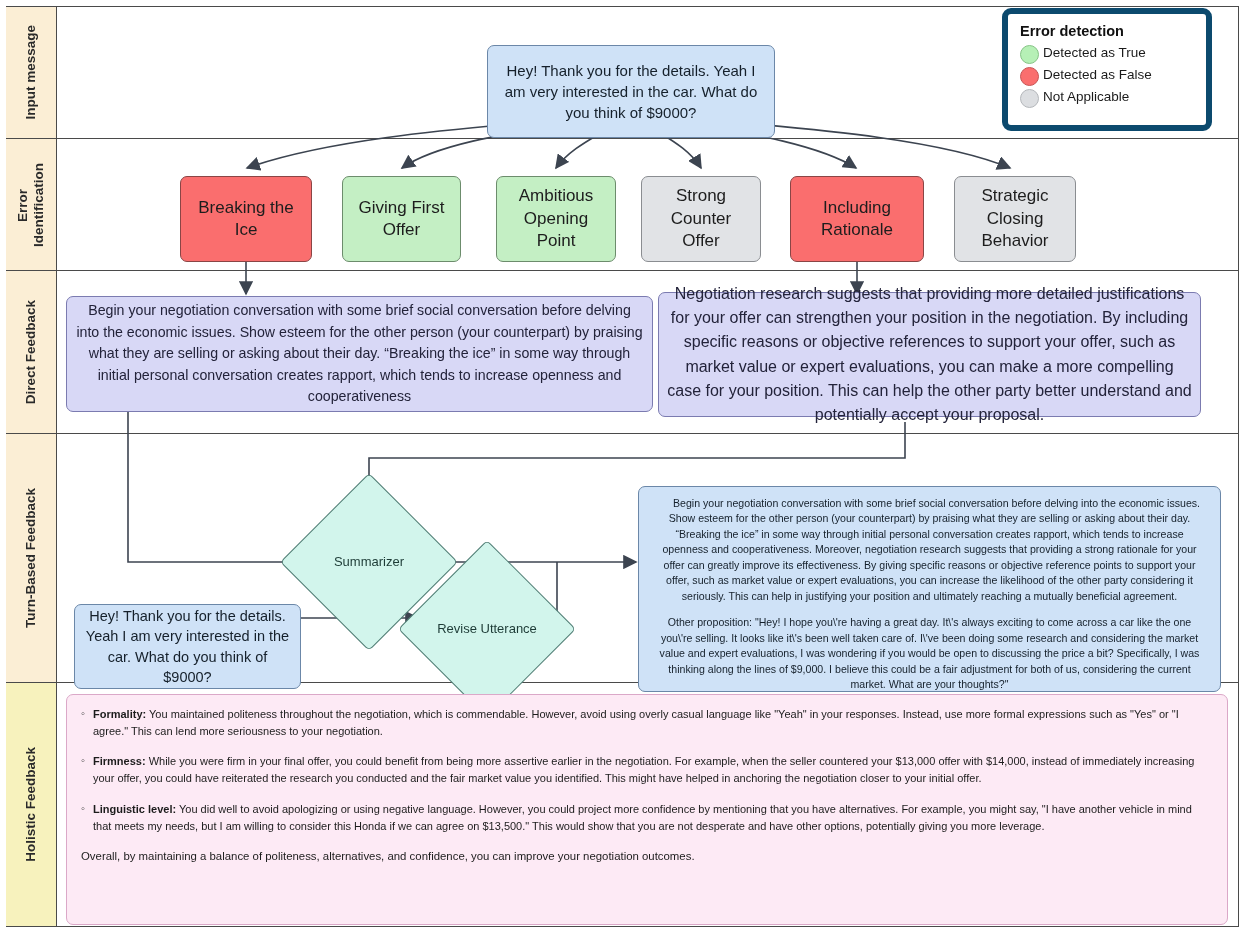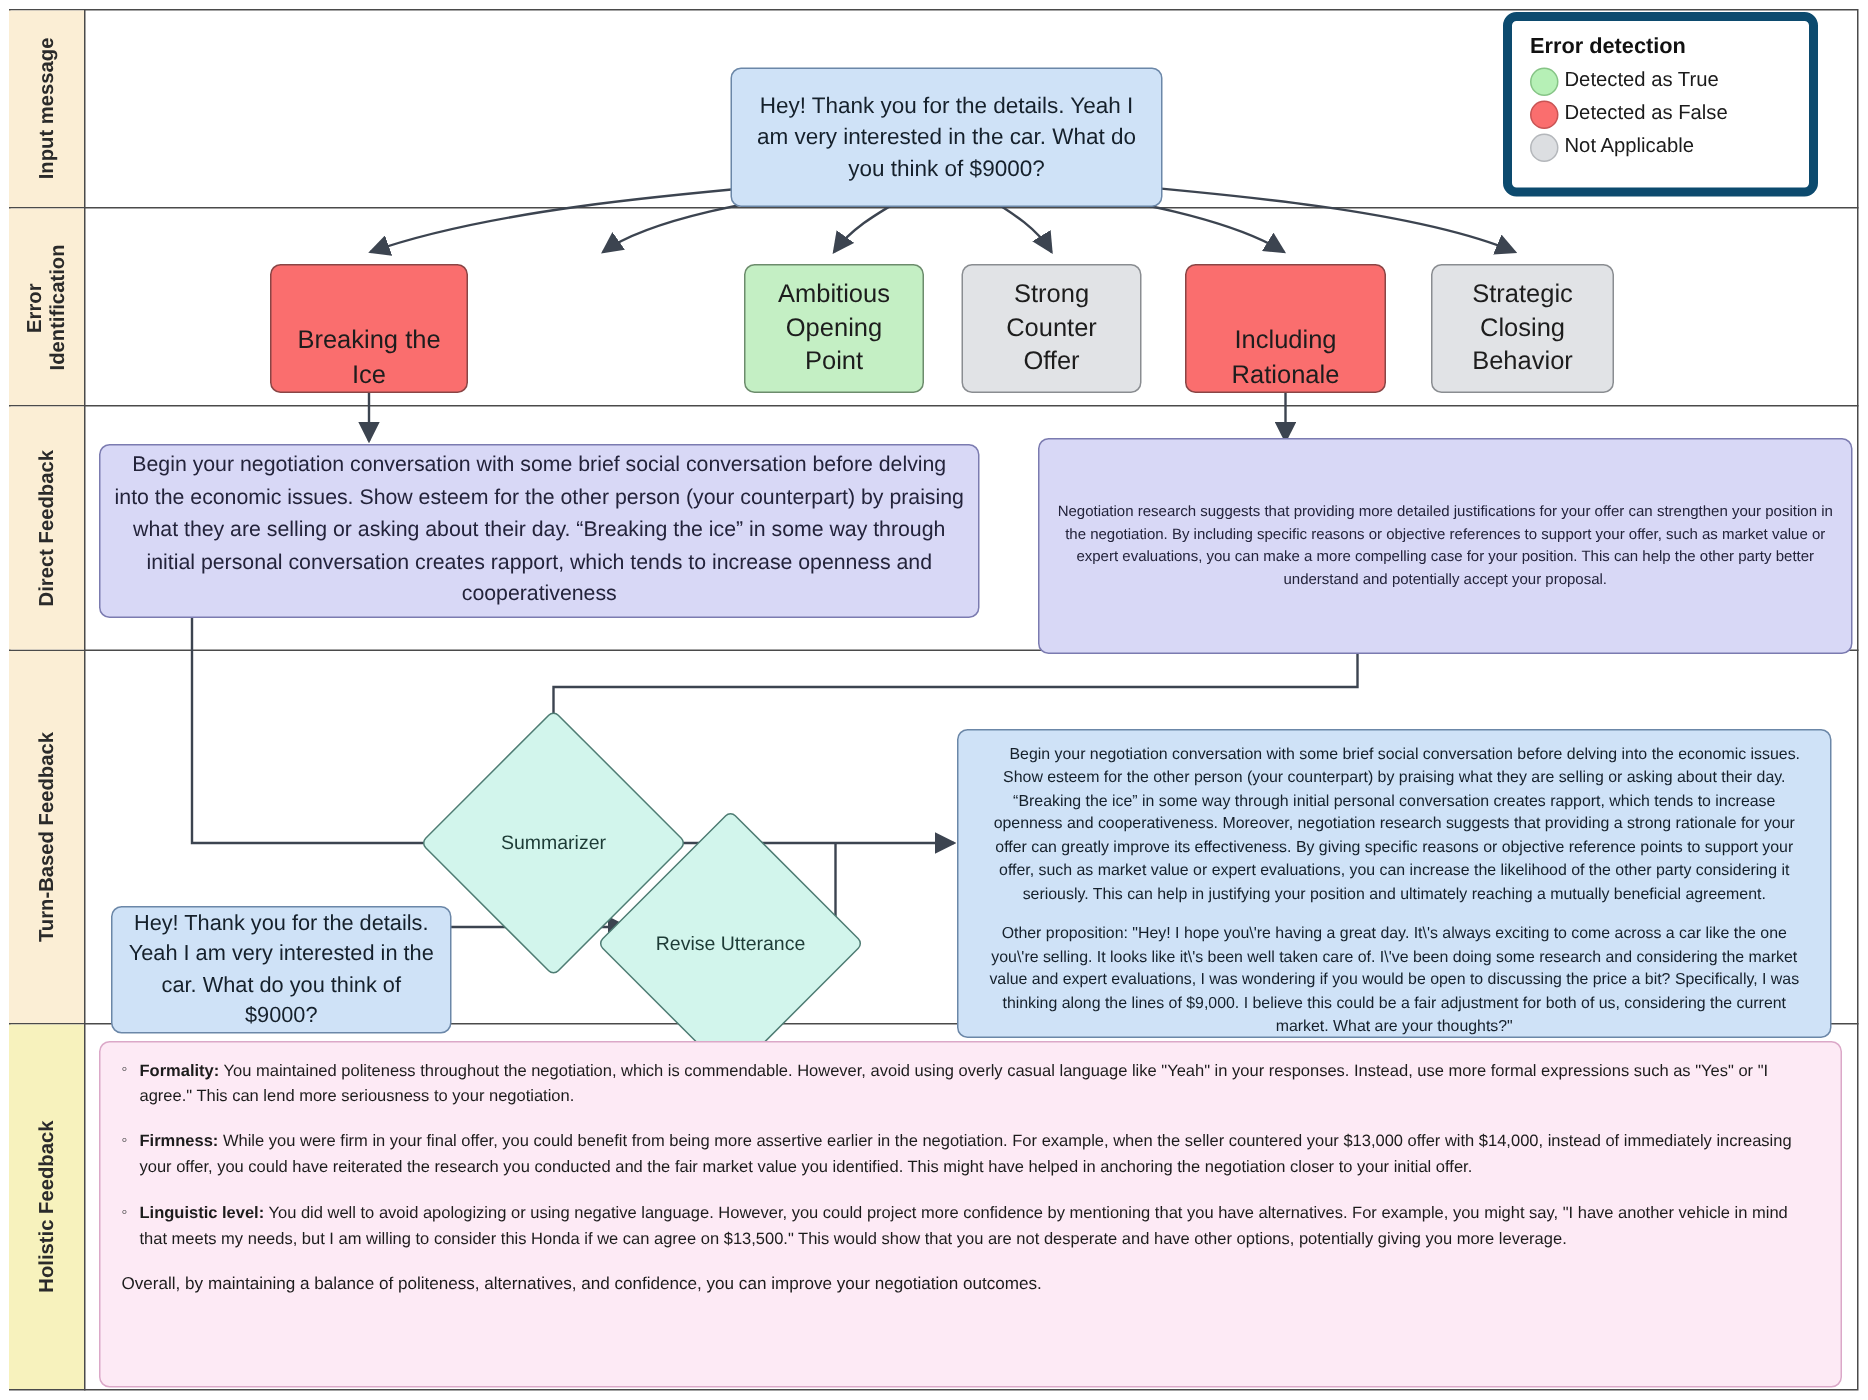--- a/index.html
+++ b/index.html
@@ -17,21 +17,21 @@
             font-size:13.5px;font-weight:bold;color:#2a2a2a;text-align:center;line-height:1.15;}
   .lbl-cream{background:#fbeed5;}
   .lbl-yellow{background:#f7f2bd;}
 
   
   .node{position:absolute;box-sizing:border-box;display:flex;align-items:center;
         justify-content:center;text-align:center;border-radius:7px;border:1px solid #5a6472;}
   .node .t{display:block;width:100%;padding:0 8px;box-sizing:border-box;}
 
   .blue{background:#cfe2f7;border-color:#6b87a8;color:#15202b;margin-top:28px;}
-  .red{background:#fa6e6e;border-color:#8a4545;color:#1d1d1d;align-items:flex-end;}
+  .red{background:#fa6e6e;border-color:#8a4545;color:#1d1d1d;}
   .green{background:#c4efc4;border-color:#6c8c6c;color:#1d1d1d;}
   .grey{background:#e1e3e6;border-color:#8a8d91;color:#1d1d1d;}
   .lav{background:#d8d8f6;border-color:#7b7bb0;color:#23233a;}
 
   
   .legend{position:absolute;left:1002px;top:8px;width:210px;height:123px;background:#fff;
           border:6px solid #0c4a6e;border-radius:9px;box-sizing:border-box;padding:9px 12px;}
   .legend h4{margin:0 0 6px 0;font-size:14.5px;font-weight:bold;color:#111;}
   .legrow{display:flex;align-items:flex-start;gap:4px;margin:3px 0;}
   .dot{width:17px;height:17px;border-radius:50%;flex:0 0 auto;}
@@ -132,37 +132,40 @@
     </div>
   </div>
 
   <div class="node blue" style="left:487px;top:17px;width:288px;height:93px;font-size:15px;line-height:1.42">
     <span class="t">Hey! Thank you for the details. Yeah I am very interested in the car. What do you think of  $9000?</span>
   </div>
 
   <div class="node red" style="left:180px;top:176px;width:132px;height:86px;font-size:17px;line-height:1.32">
     <span class="t">Breaking the Ice</span>
     </div>
+  <div class="node green" style="left:342px;top:176px;width:119px;height:86px;font-size:17px;line-height:1.32">
+    <span class="t">Giving First Offer</span>
+    </div>
   <div class="node green" style="left:496px;top:176px;width:120px;height:86px;font-size:17px;line-height:1.32">
     <span class="t">Ambitious Opening Point</span>
     </div>
   <div class="node grey" style="left:641px;top:176px;width:120px;height:86px;font-size:17px;line-height:1.32">
     <span class="t">Strong Counter Offer</span>
     </div>
   <div class="node red" style="left:790px;top:176px;width:134px;height:86px;font-size:17px;line-height:1.32">
     <span class="t">Including Rationale</span>
     </div>
   <div class="node grey" style="left:954px;top:176px;width:122px;height:86px;font-size:17px;line-height:1.32">
     <span class="t">Strategic Closing Behavior</span>
     </div>
 
   <div class="node lav" style="left:66px;top:296px;width:587px;height:116px;font-size:14.2px;line-height:1.52">
     <span class="t">Begin your negotiation conversation with some brief social conversation before delving into the economic issues. Show esteem for the other person (your counterpart) by praising what they are selling or asking about their day. “Breaking the ice” in some way through initial personal conversation creates rapport, which tends to increase openness and cooperativeness</span>
     </div>
-  <div class="node lav" style="left:692px;top:292px;width:543px;height:144px;font-size:10px;line-height:1.52">
+  <div class="node lav" style="left:658px;top:292px;width:543px;height:125px;font-size:16px;line-height:1.52">
     <span class="t">Negotiation research suggests that providing more detailed justifications for your offer can strengthen your position in the negotiation. By including specific reasons or objective references to support your offer, such as market value or expert evaluations, you can make a more compelling case for your position. This can help the other party better understand and potentially accept your proposal.</span>
     </div>
 
   <div class="node blue" style="left:74px;top:576px;width:227px;height:85px;font-size:14.5px;line-height:1.4">
     <span class="t">Hey! Thank you for the details. Yeah I am very interested in the car. What do you think of $9000?</span>
     </div>
 
   <div class="diamond" style="left:306px;top:499px;width:126px;height:126px">
     <div class="dshape"></div>
     <div class="dtxt">Summarizer</div>

